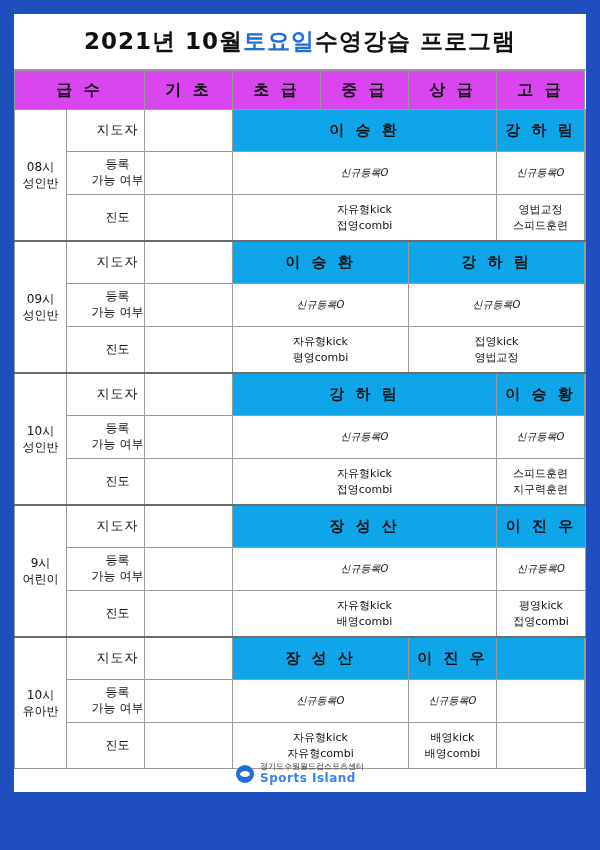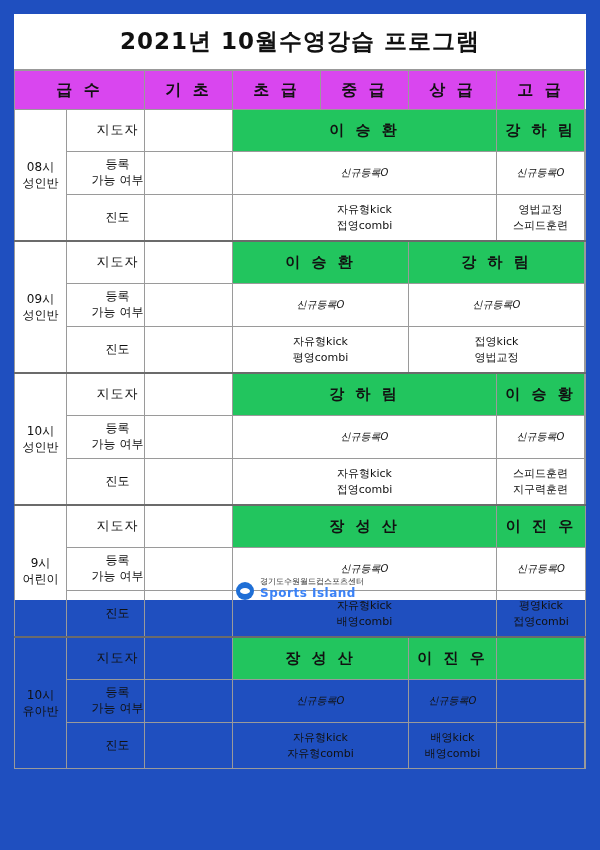--- a/index.html
+++ b/index.html
@@ -5,21 +5,21 @@
   html,body{margin:0;padding:0;}
   body{
     width:600px;height:850px;
     background:#1f4fbf;
     font-family:"DejaVu Sans", sans-serif;
     overflow:hidden;
   }
   .page{
     position:absolute;
     left:14px;top:14px;
-    width:572px;height:586px;
+    width:572px;height:778px;
     background:#ffffff;
     box-sizing:border-box;
   }
   .title{
     height:56px;
     display:flex;align-items:center;justify-content:center;
     font-size:23px;font-weight:bold;letter-spacing:1px;
     color:#111;
     border-bottom:1px solid #999;
     box-sizing:border-box;
@@ -54,35 +54,35 @@
     line-height:1.35;
     letter-spacing:0px;
     margin-left:42px;
   }
   .rowlabel{
     font-size:12px;
     line-height:1.3;
     padding-left:24px;
   }
   .rowlabel.teacher{font-size:13px;letter-spacing:1px;}
-  .yellow{background:#22c55e;margin-top:28px;}
+  .yellow{background:#0ea5e9;margin-top:28px;}
   .teacher-name{
     font-size:15px;font-weight:bold;letter-spacing:3px;
   }
   .reg{font-size:10px;letter-spacing:0px;font-style:italic;}
   .prog{font-size:11px;line-height:1.45;}
   .r-teacher td{height:41px;}
   .r-reg td{height:42px;}
   .r-prog td{height:45px;}
   .thick-top td{border-top:2px solid #6b6b6b;}
   .footer{
     position:absolute;
     left:0;right:0;bottom:0;
     height:36px;
-    display:flex;align-items:flex-end;justify-content:center;
+    display:flex;align-items:center;justify-content:center;
     gap:6px;
   }
   .logo-mark{
     width:18px;height:18px;border-radius:50%;
     background:#1f6fd6;
     display:inline-block;
     position:relative;
   }
   .logo-mark:after{
     content:"";
@@ -94,20 +94,21 @@
   .logo-top{font-size:8px;color:#333;}
   .logo-bottom{font-size:12px;font-weight:bold;color:#3b82f6;letter-spacing:0.5px;}
 </style>
 </head>
 <body>
 
 <div class="page">
 
   <div class="title">
     <span>2021년 10월 </span>
+      <span class="hl">토요일</span>
       <span> 수영강습 프로그램</span>
   </div>
 
   <table>
     <colgroup>
       <col class="col-a">
         <col class="col-b">
       <col class="col-lv">
         <col class="col-lv">
         <col class="col-lv">

